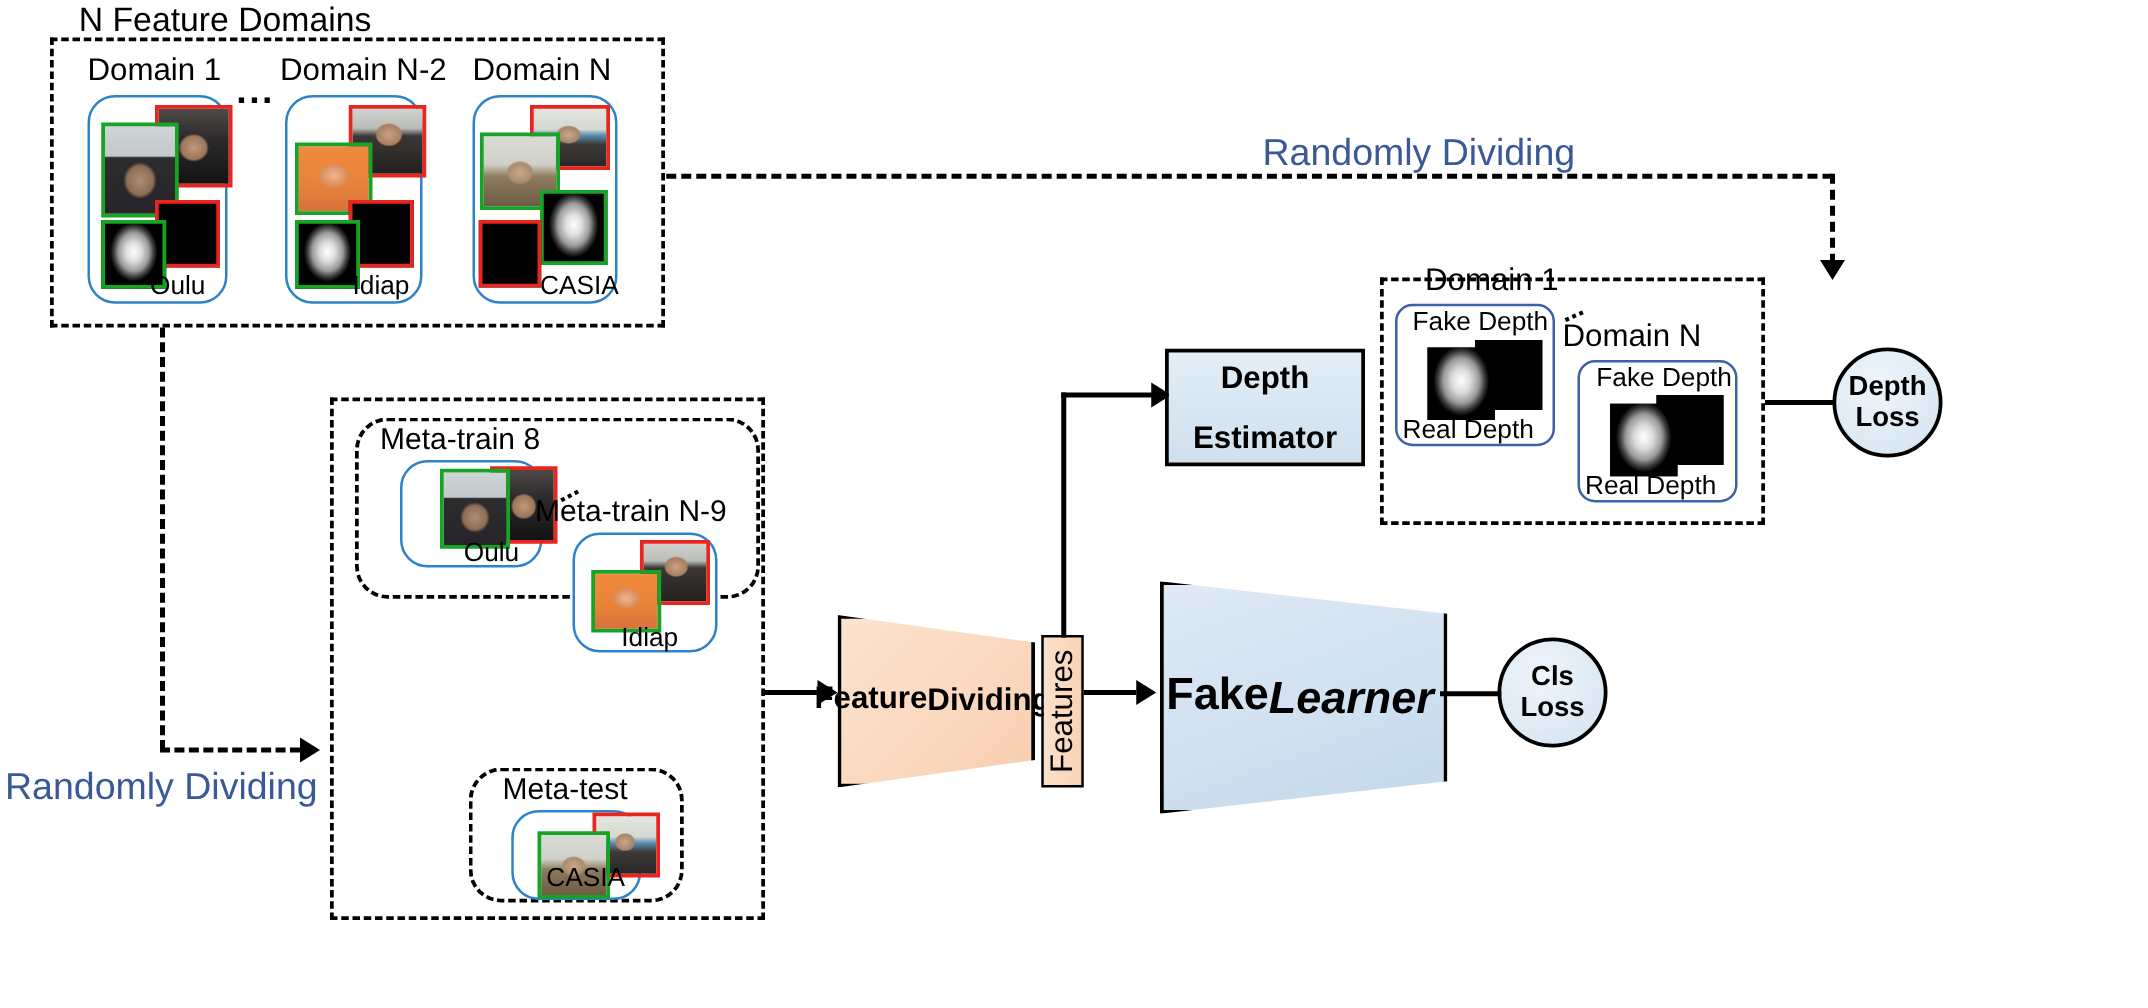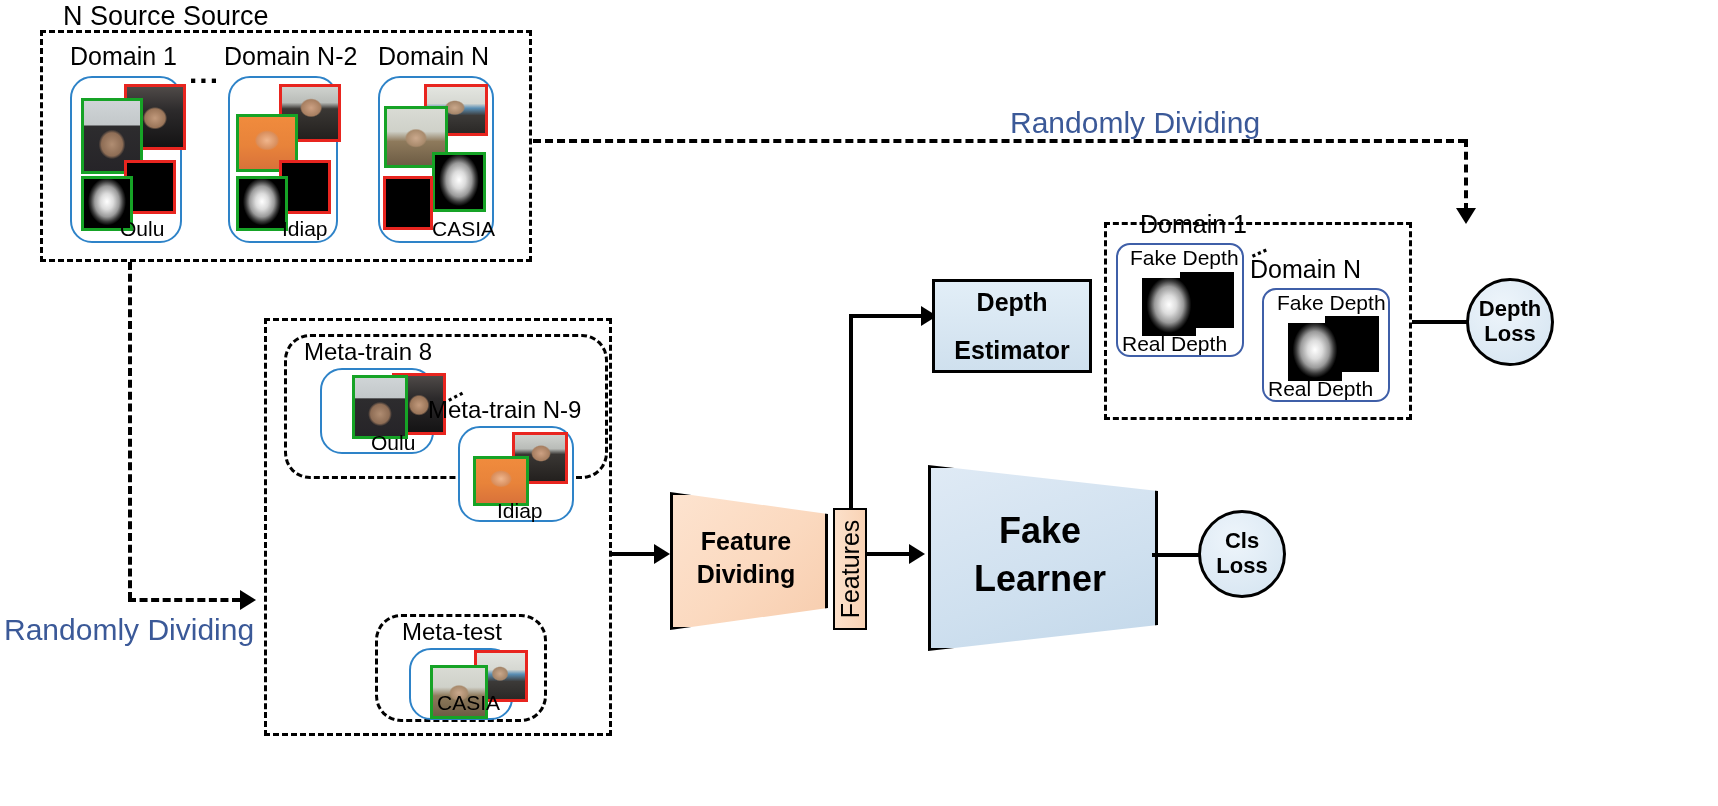--- a/index.html
+++ b/index.html
@@ -55,21 +55,21 @@
   .trapL{position:absolute;}
   .trapL .shape{width:100%;height:100%;
       background:linear-gradient(135deg,#fde3cf 0%,#fbd9bf 55%,#f7cdae 100%);
       border:3px solid #000;
       clip-path:polygon(0% 0%,100% 16%,100% 84%,0% 100%);}
   .trapR{position:absolute;}
   .trapR .shape{width:100%;height:100%;
       background:linear-gradient(160deg,#dfeaf5 0%,#cfe0ef 60%,#c3d8ea 100%);
       border:3px solid #000;
       clip-path:polygon(0% 0%,100% 14%,100% 86%,0% 100%);}
-  .trap-txt{position:absolute;inset:0;display:flex;flex-direction:column;
+  .trap-txt{position:absolute;inset:0;display:flex;flex-direction:row;
       align-items:center;justify-content:center;font-weight:bold;pointer-events:none;}
 
   .rectblk{position:absolute;background:linear-gradient(#e2eef7,#cfe0ee);
       border:3px solid #000;box-sizing:border-box;display:flex;flex-direction:column;
       align-items:center;justify-content:center;font-weight:bold;}
 
   .featbar{position:absolute;background:linear-gradient(90deg,#fce0ca,#f9d3b5);
       border:2px solid #000;box-sizing:border-box;}
   .featbar span{position:absolute;left:50%;top:50%;
       transform:translate(-50%,-50%) rotate(-90deg);
@@ -93,21 +93,21 @@
       border-top:16px solid #000;}
   .dln{position:absolute;border-top:4px dashed #000;}
   .dlnv{position:absolute;border-left:4px dashed #000;}
 
   .dots{position:absolute;font-size:30px;font-weight:bold;letter-spacing:2px;line-height:1;}
   .dots-sm{position:absolute;font-size:22px;font-weight:bold;line-height:1;}
 </style>
 </head>
 <body>
 
-<div class="lbl title-n" style="left:63px;top:3px;">N Source Source</div>
+<div class="lbl title-n" style="left:63px;top:3px;">N Feature Domains</div>
 
 <div class="dashbox" style="left:40px;top:30px;width:492px;height:232px;"></div>
 
 <div class="lbl dom-title" style="left:70px;top:44px;">Domain 1</div>
 <div class="bluebox" style="left:70px;top:76px;width:112px;height:167px;"></div>
 <div class="ph red face-b" style="left:124px;top:84px;width:62px;height:66px;"></div>
 <div class="ph green face-a" style="left:81px;top:98px;width:62px;height:76px;"></div>
 <div class="ph red black" style="left:124px;top:160px;width:52px;height:54px;"></div>
 <div class="ph green depthmap" style="left:81px;top:176px;width:52px;height:55px;"></div>
 <div class="lbl small-cap" style="left:120px;top:218px;">Oulu</div>
@@ -189,21 +189,21 @@
 
 <div class="rectblk" style="left:932px;top:279px;width:160px;height:94px;">
   <span style="font-size:25px;">Depth</span>
   <span style="font-size:25px;margin-top:19px;">Estimator</span>
 </div>
 
 <div class="trapR" style="left:928px;top:465px;width:224px;height:180px;">
   <div class="shape"></div>
   <div class="trap-txt">
     <span style="font-size:36px;">Fake</span>
-    <span style="font-size:36px;margin-top:6px;">Learner</span>
+    <span style="font-size:36px;margin-top:6px;font-style:italic;">Learner</span>
   </div>
 </div>
 
 <div class="dashbox" style="left:1104px;top:222px;width:308px;height:198px;"></div>
 
 <div class="lbl dom-title" style="left:1140px;top:212px;">Domain 1</div>
 <div class="bluebox-thin" style="left:1116px;top:243px;width:128px;height:114px;"></div>
 <div class="lbl small-cap" style="left:1130px;top:247px;">Fake Depth</div>
 <div class="ph black" style="left:1180px;top:272px;width:54px;height:56px;"></div>
 <div class="ph depthmap" style="left:1142px;top:278px;width:54px;height:58px;"></div>

